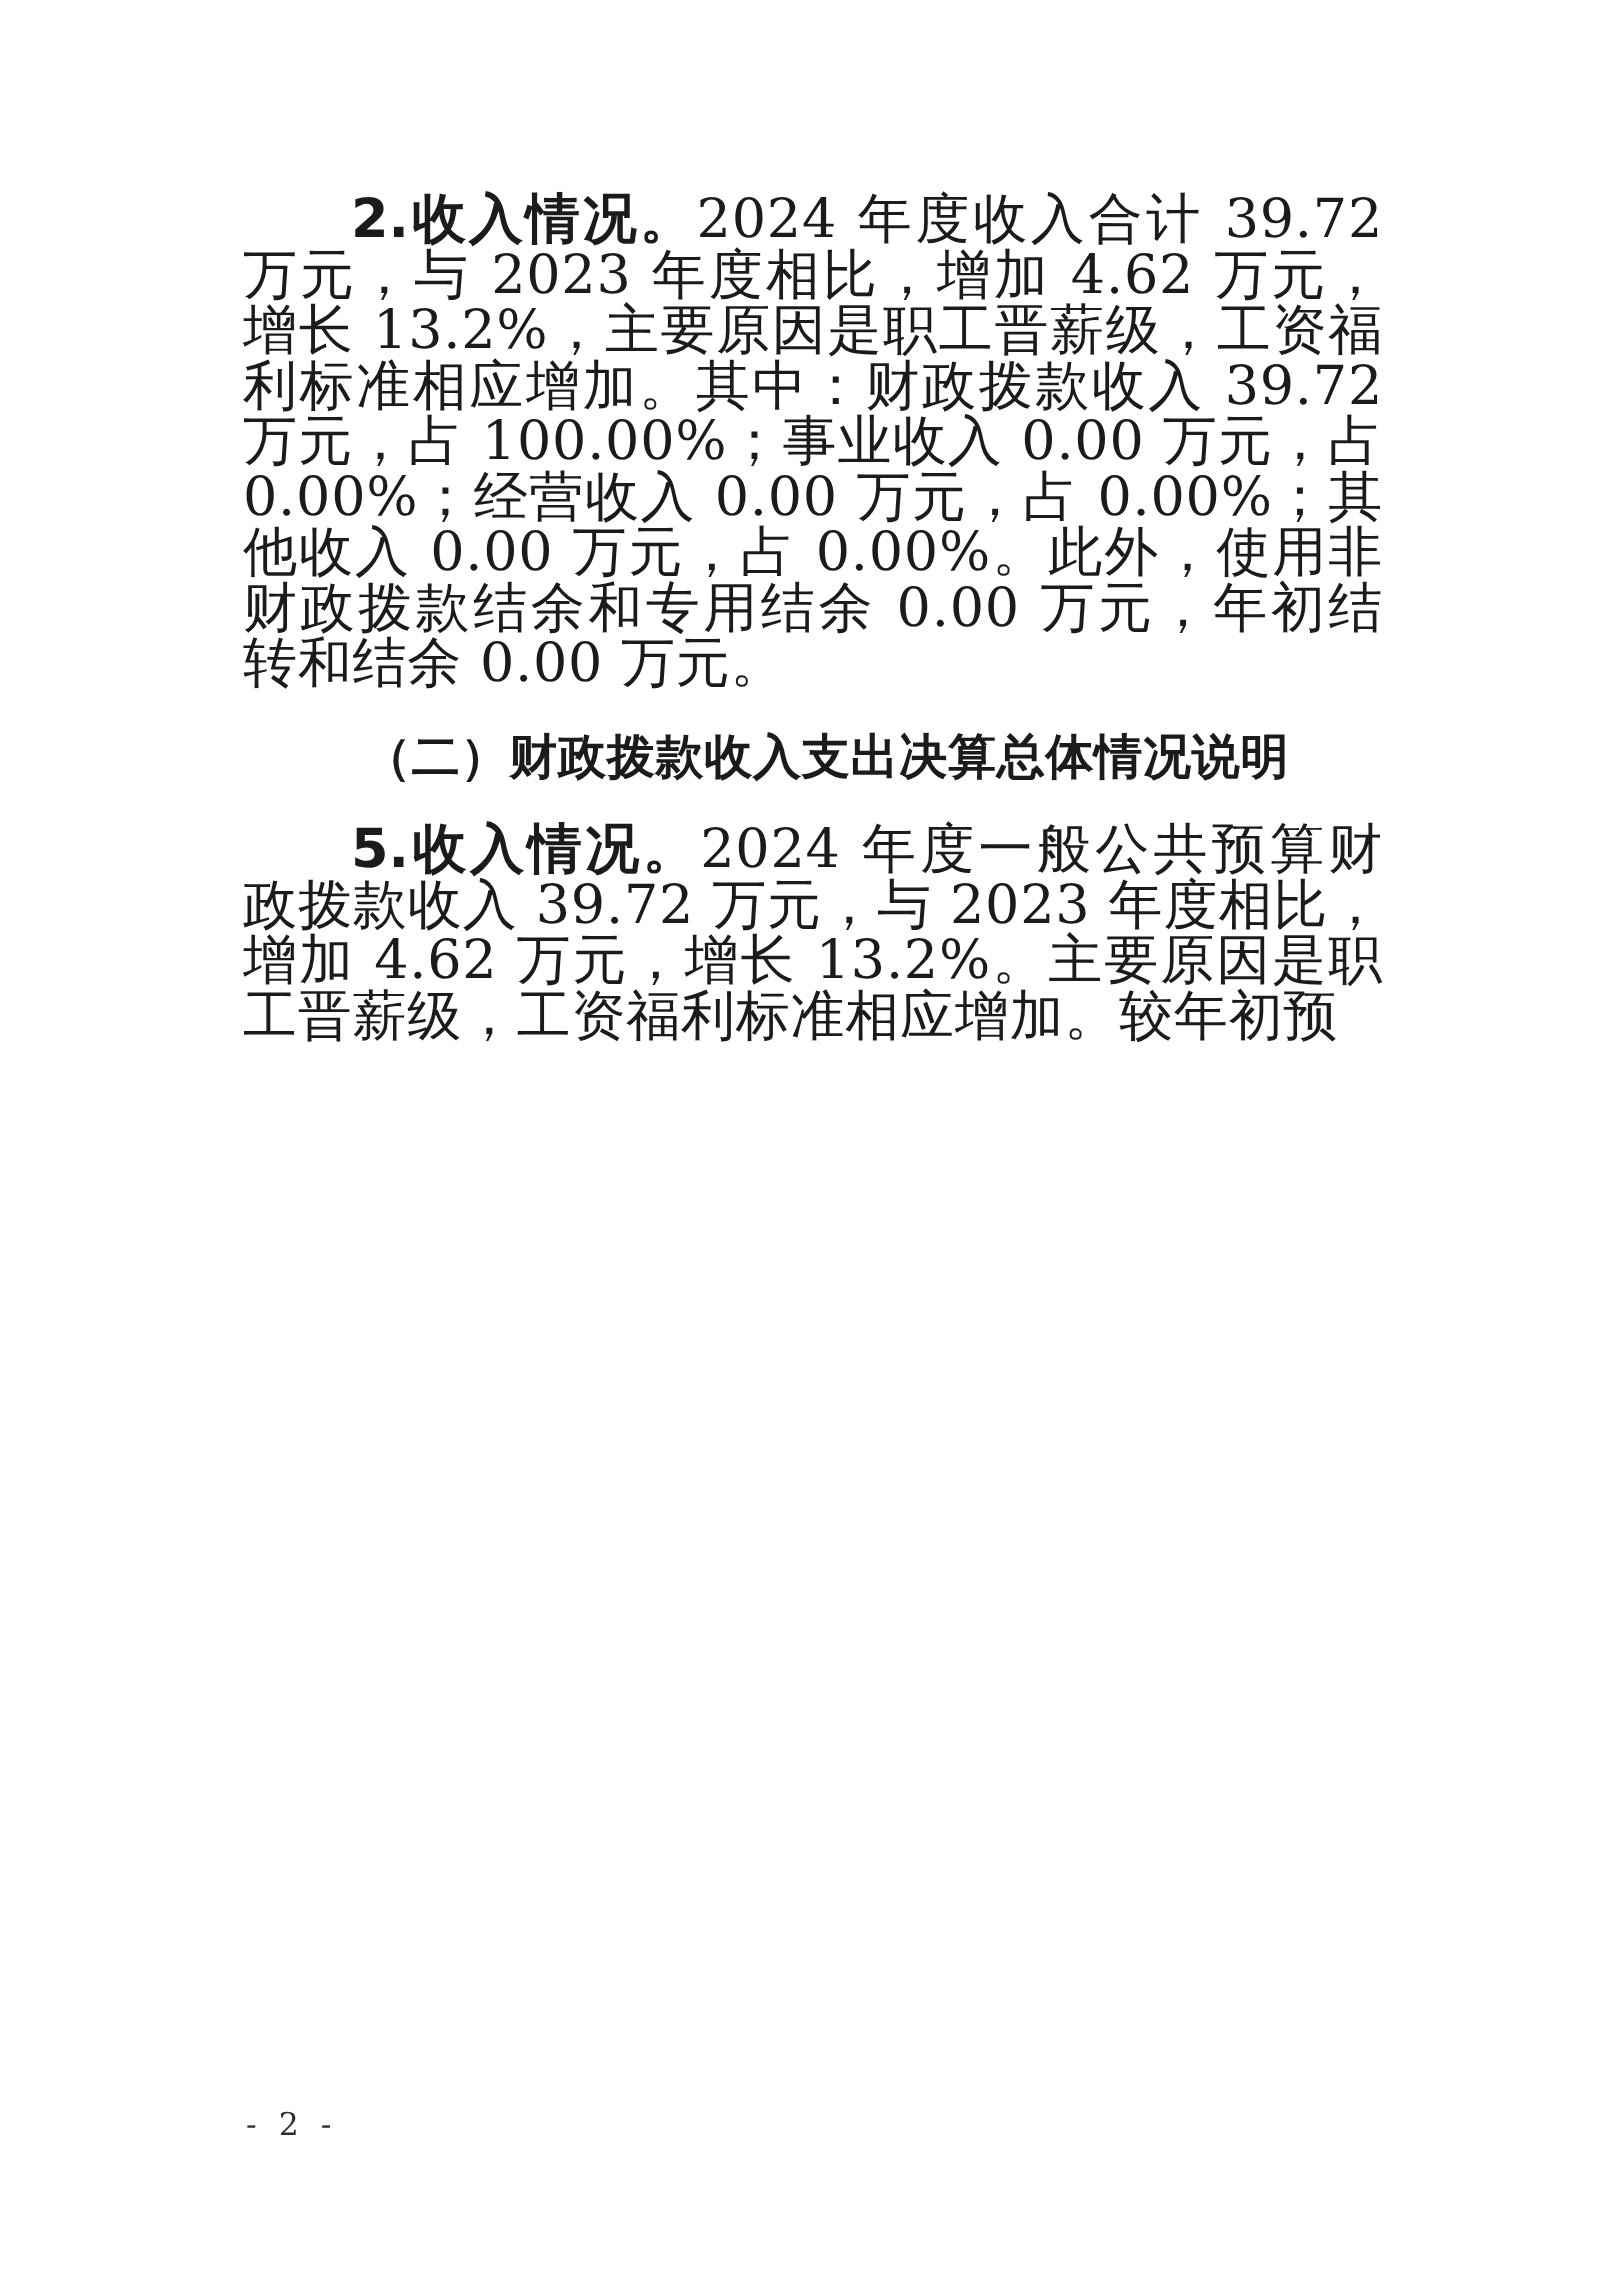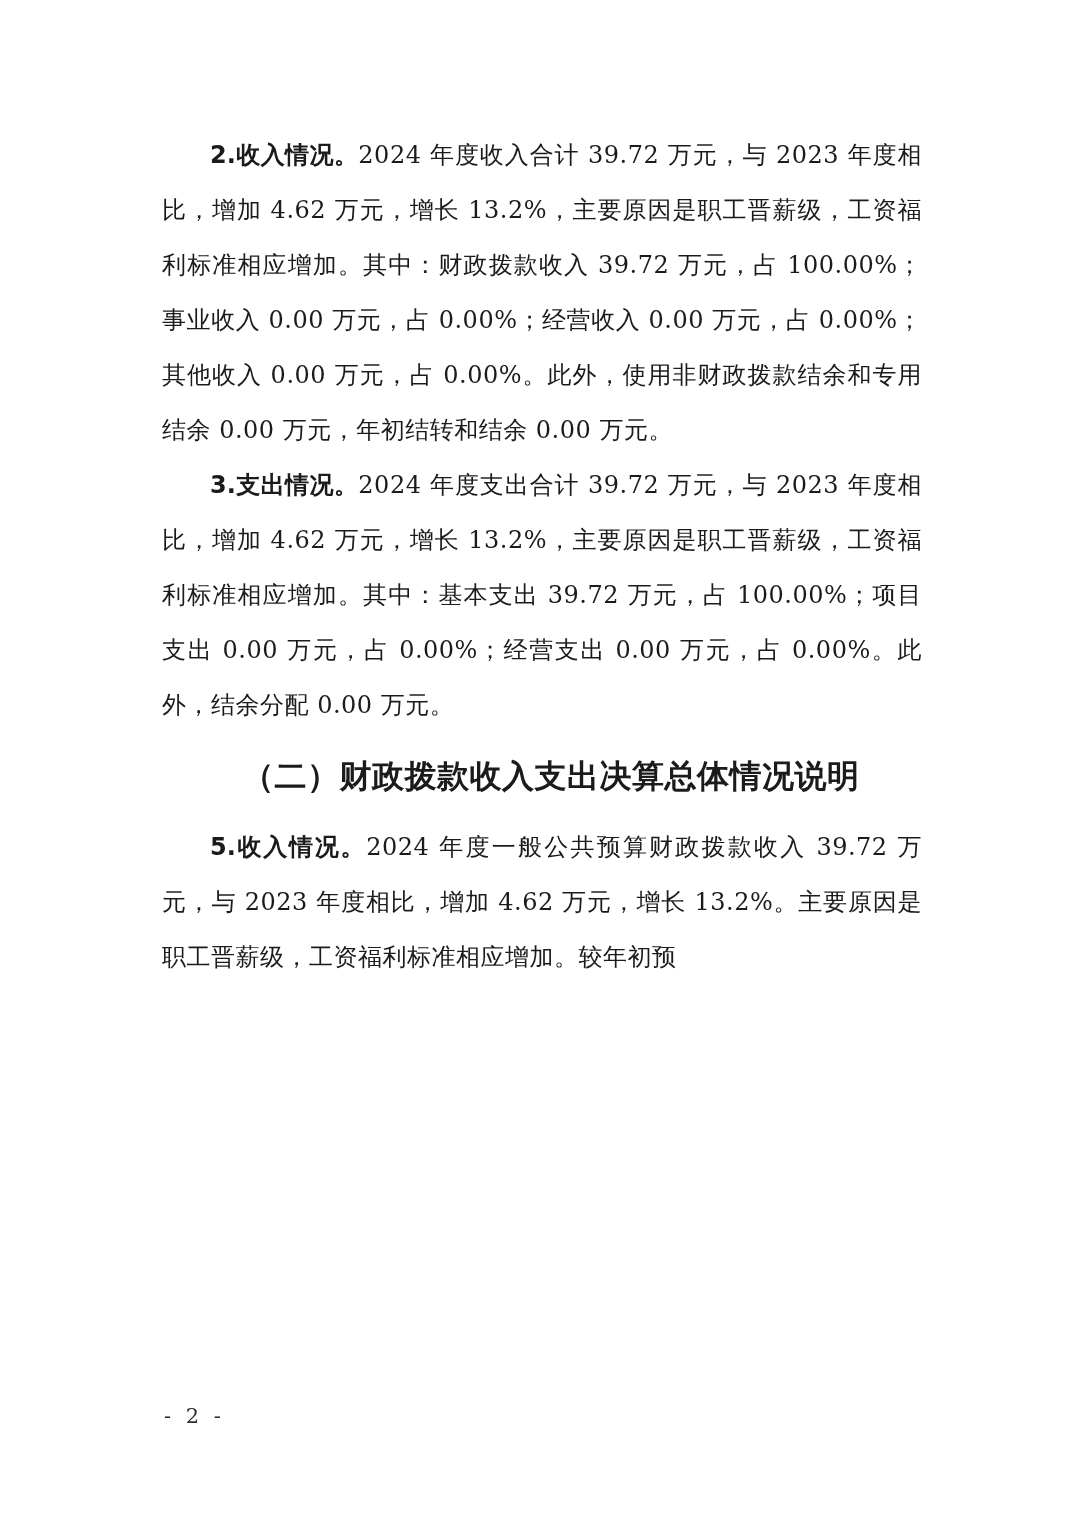--- a/index.html
+++ b/index.html
@@ -17,22 +17,22 @@
     color: #1b1b1b;
   }
   .content {
     position: absolute;
     left: 162px;
     top: 128px;
     width: 760px;
   }
   .para {
     margin: 0;
-    font-size: 24px;
-    line-height: 55px;
+    font-size: 36px;
+    line-height: 37px;
     text-align: justify;
     text-justify: inter-character;
     text-indent: 2em;
     letter-spacing: 0.5px;
     word-break: break-all;
   }
   .para .lead {
     font-weight: bold;
     font-family: "DejaVu Sans", "Liberation Sans", sans-serif;
     letter-spacing: 0px;
@@ -59,21 +59,20 @@
   }
 </style>
 </head>
 <body>
 
 <div class="page">
   <div class="content">
 
     <p class="para"><span class="lead">2.收入情况。</span><span>2024 年度收入合计 39.72 万元，与 2023 年度相比，增加 4.62 万元，增长 13.2%，主要原因是职工晋薪级，工资福利标准相应增加。其中：财政拨款收入 39.72 万元，占 100.00%；事业收入 0.00 万元，占 0.00%；经营收入 0.00 万元，占 0.00%；其他收入 0.00 万元，占 0.00%。此外，使用非财政拨款结余和专用结余 0.00 万元，年初结转和结余 0.00 万元。</span></p>
 
-    <p class="para"><span class="lead">3.支出情况。</span><span>2024 年度支出合计 39.72 万元，与 2023 年度相比，增加 4.62 万元，增长 13.2%，主要原因是职工晋薪级，工资福利标准相应增加。其中：基本支出 39.72 万元，占 100.00%；项目支出 0.00 万元，占 0.00%；经营支出 0.00 万元，占 0.00%。此外，结余分配 0.00 万元。</span></p>
 
 
     <h3 class="heading">（二）财政拨款收入支出决算总体情况说明</h3>
 
 
 
     <p class="para"><span class="lead">5.收入情况。</span><span>2024 年度一般公共预算财政拨款收入 39.72 万元，与 2023 年度相比，增加 4.62 万元，增长 13.2%。主要原因是职工晋薪级，工资福利标准相应增加。较年初预</span></p>
 
   </div>
 

